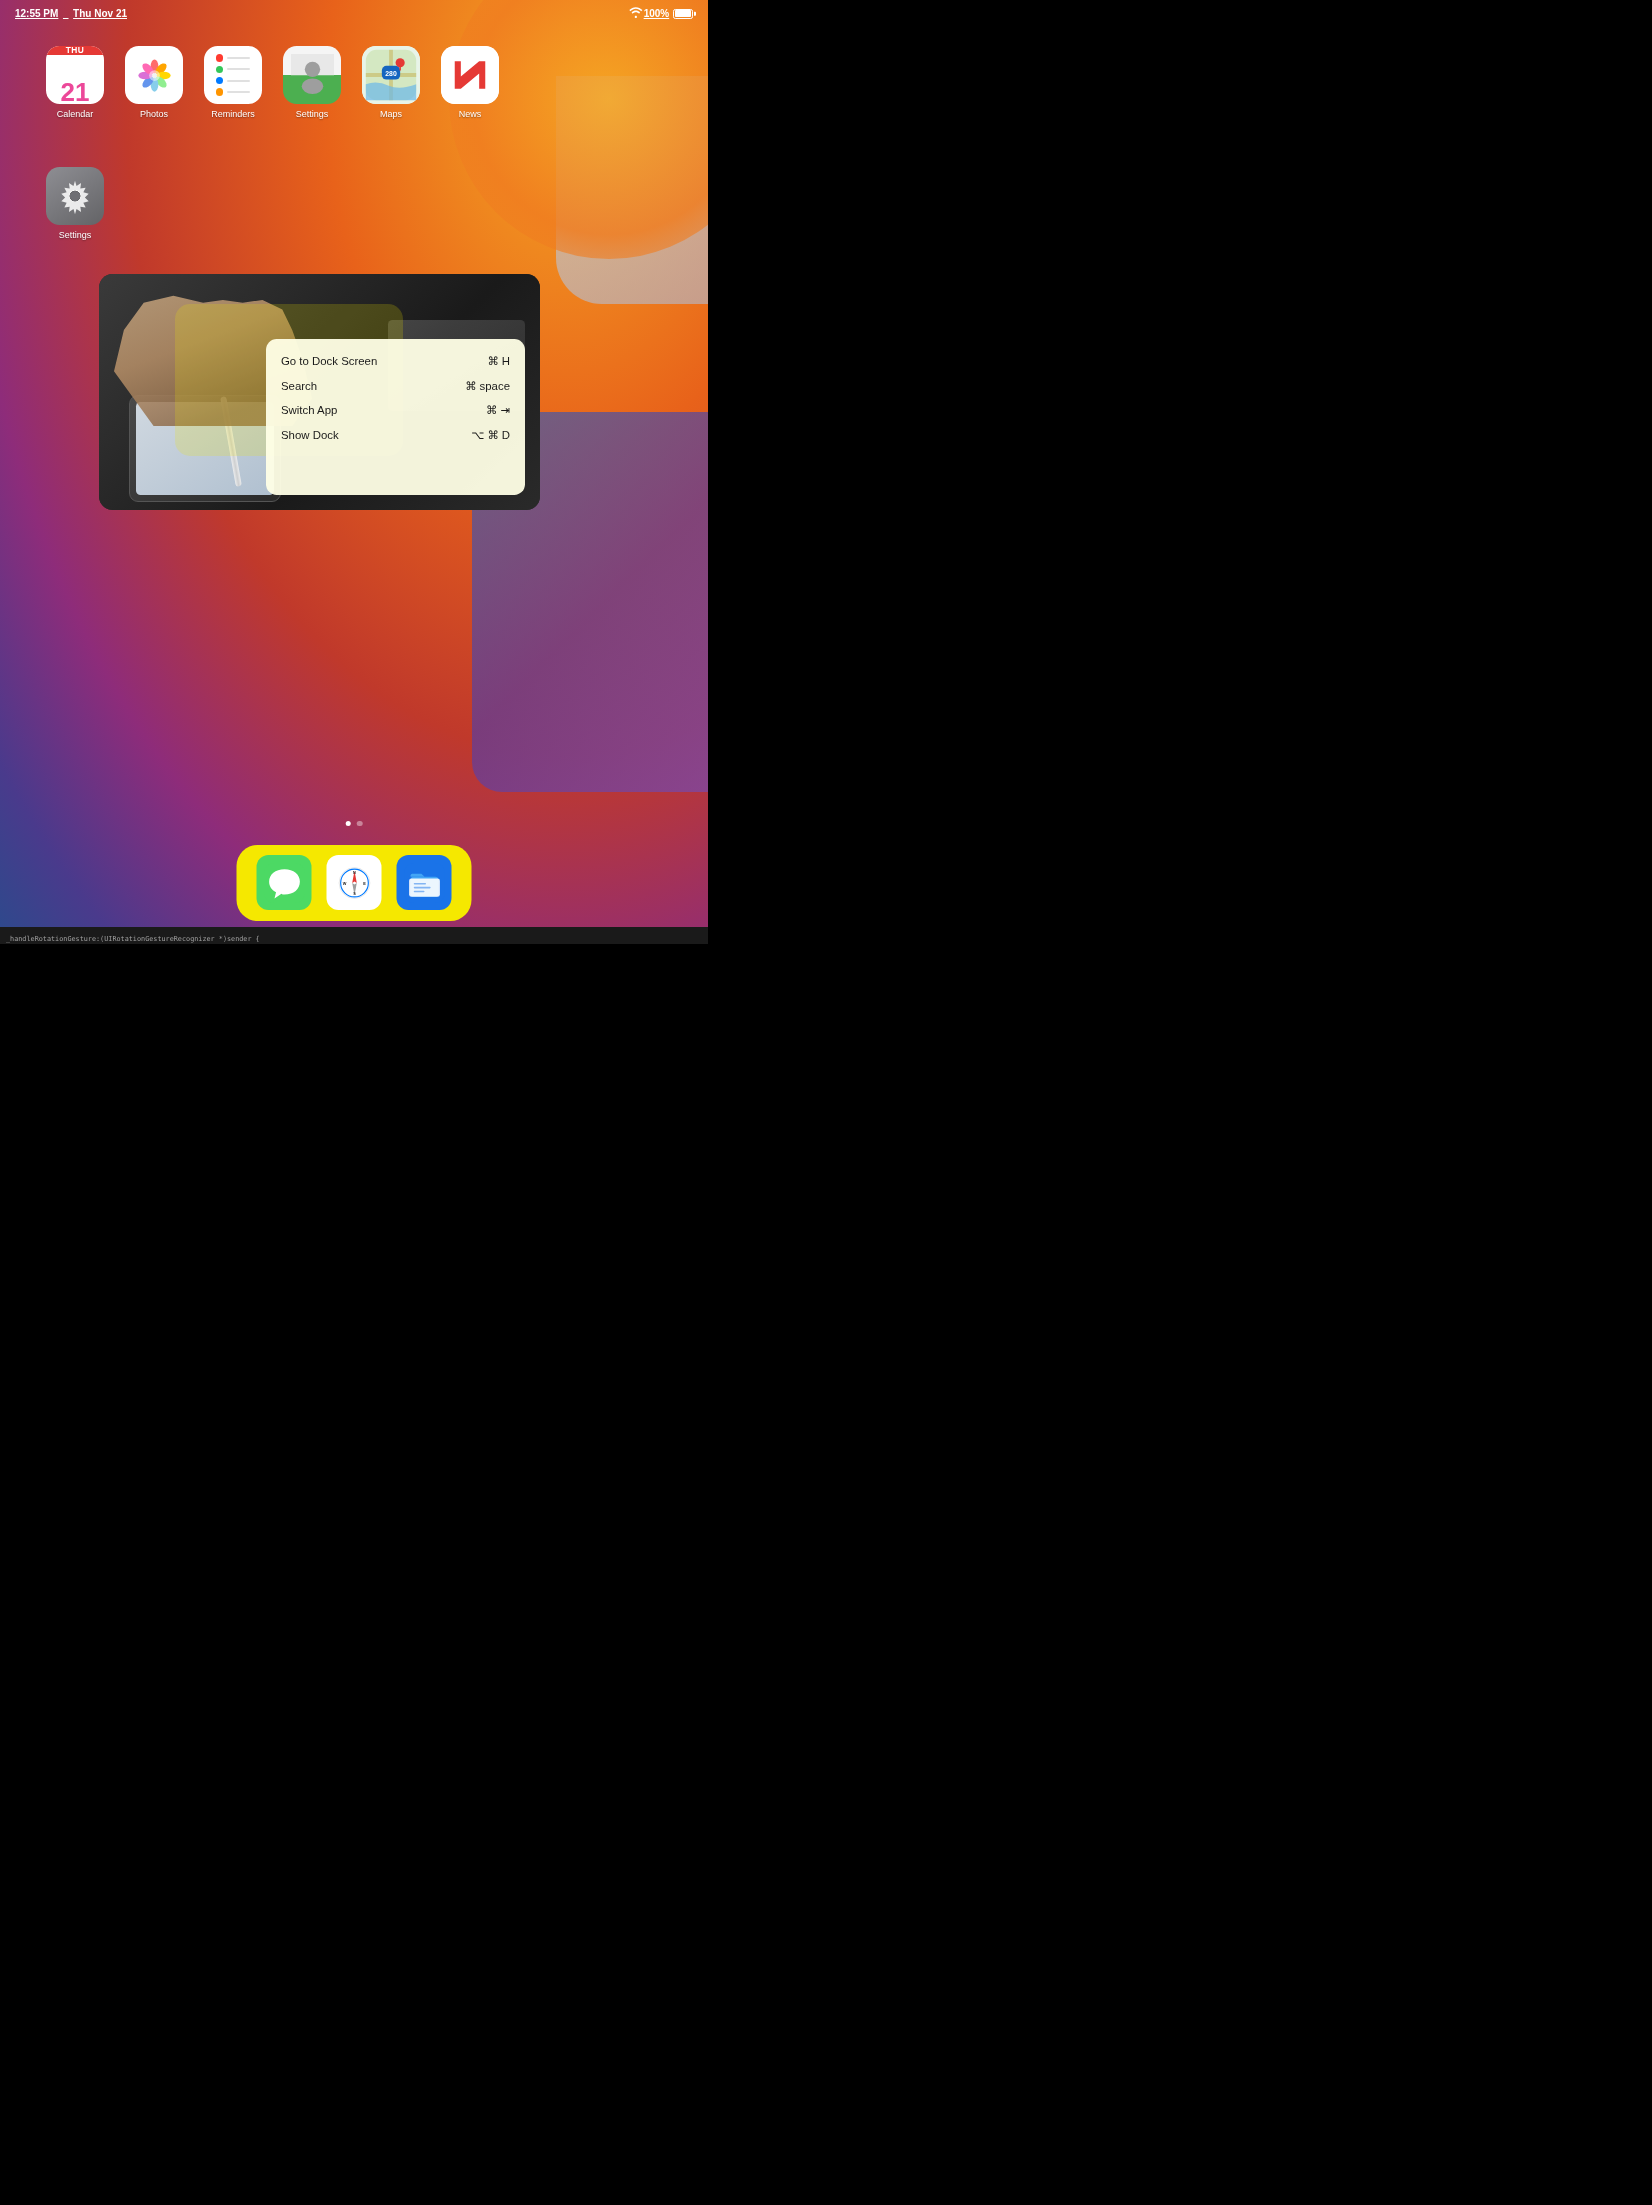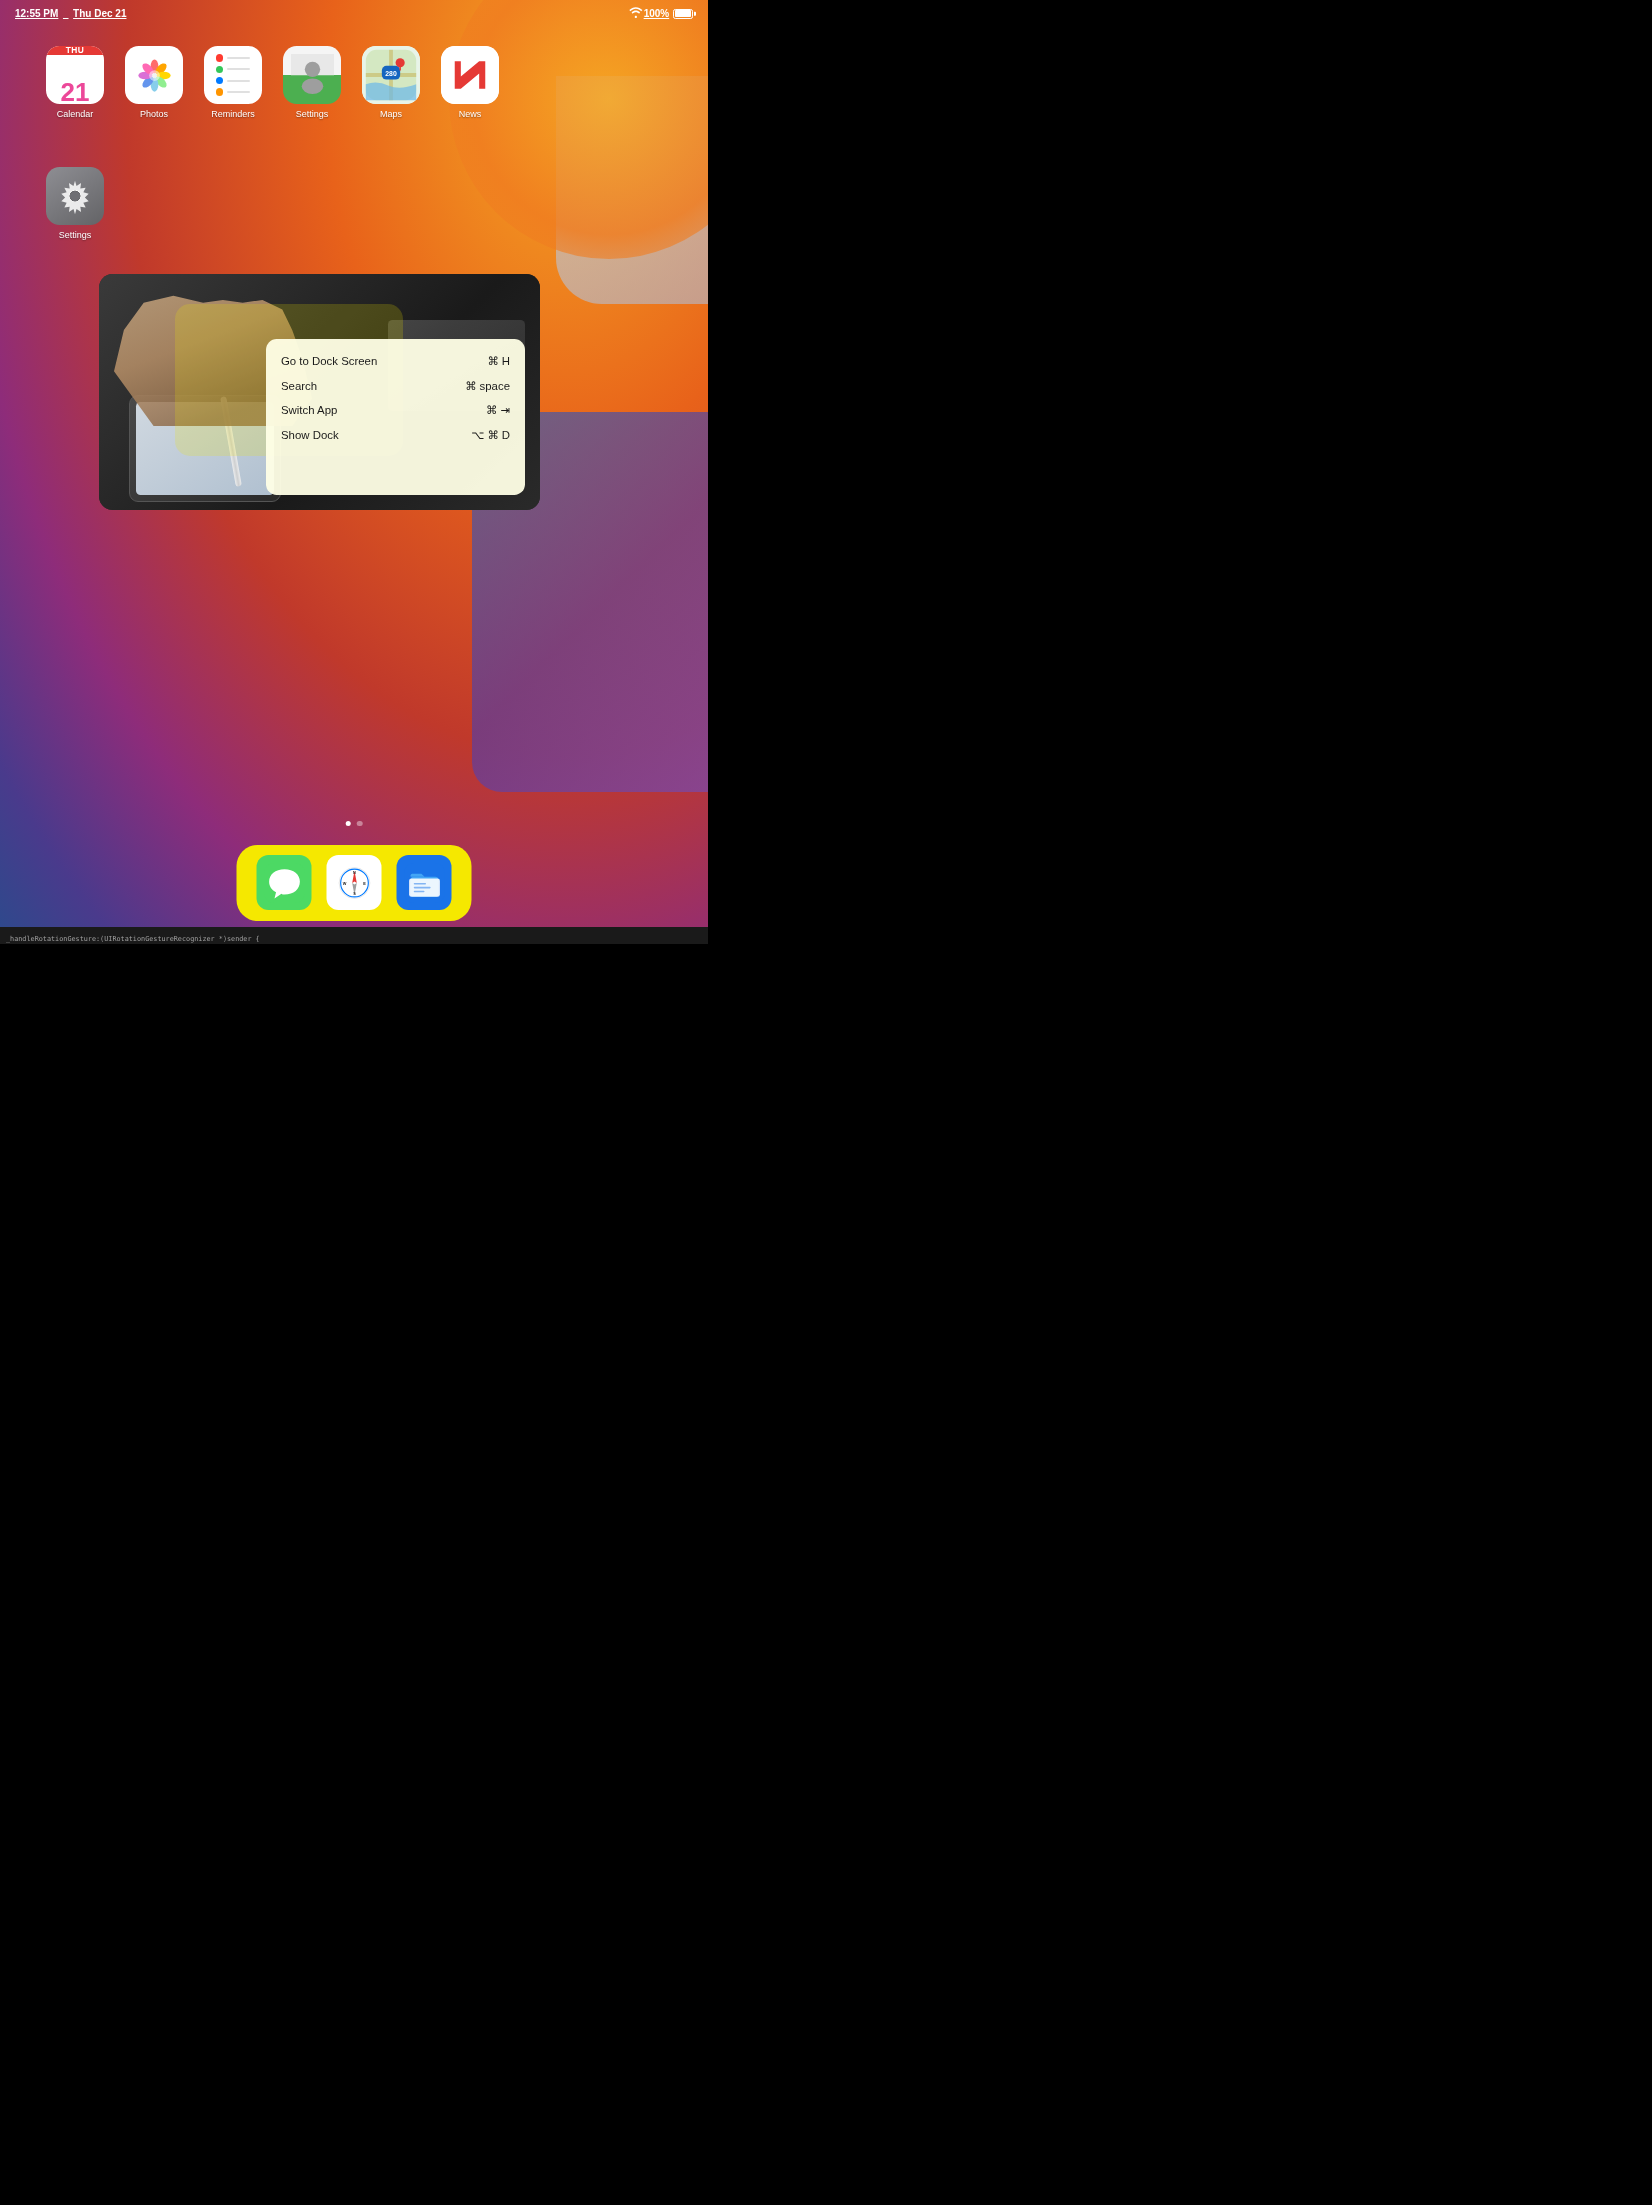--- a/index.html
+++ b/index.html
@@ -485,21 +485,21 @@
 <div id="wallpaper"></div>
 
 <div id="shape-light"></div>
 <div id="shape-blue"></div>
 <div id="blob-top-right"></div>
 
 <div id="status-bar">
   <div id="status-left">
     <span>12:55 PM</span>
     &nbsp;&nbsp;
-    <span>Thu Dec 21</span>
+    <span>Thu Nov 21</span>
   </div>
   <div id="status-right">
     <span class="wifi-icon">
       <svg width="13.7" height="10.7" viewBox="0 0 18 14" fill="white">
         <path d="M9 11.5c-.8 0-1.5.7-1.5 1.5s.7 1.5 1.5 1.5 1.5-.7 1.5-1.5-.7-1.5-1.5-1.5zm-4.2-2.8C6.0 7.5 7.4 6.8 9 6.8s3 .7 4.2 1.9l1.4-1.5C12.8 5.5 11 4.7 9 4.7S5.2 5.5 3.4 7.2l1.4 1.5zm-3-3.2C3.9 3.4 6.3 2.2 9 2.2s5.1 1.2 7.2 3.3l1.4-1.5C15.2 1.8 12.3.2 9 .2S2.8 1.8.4 4l1.4 1.5z"></path>
       </svg>
     </span>
     <div class="battery-container">
       <span class="battery-text">100%</span>
       <div class="battery-icon">

